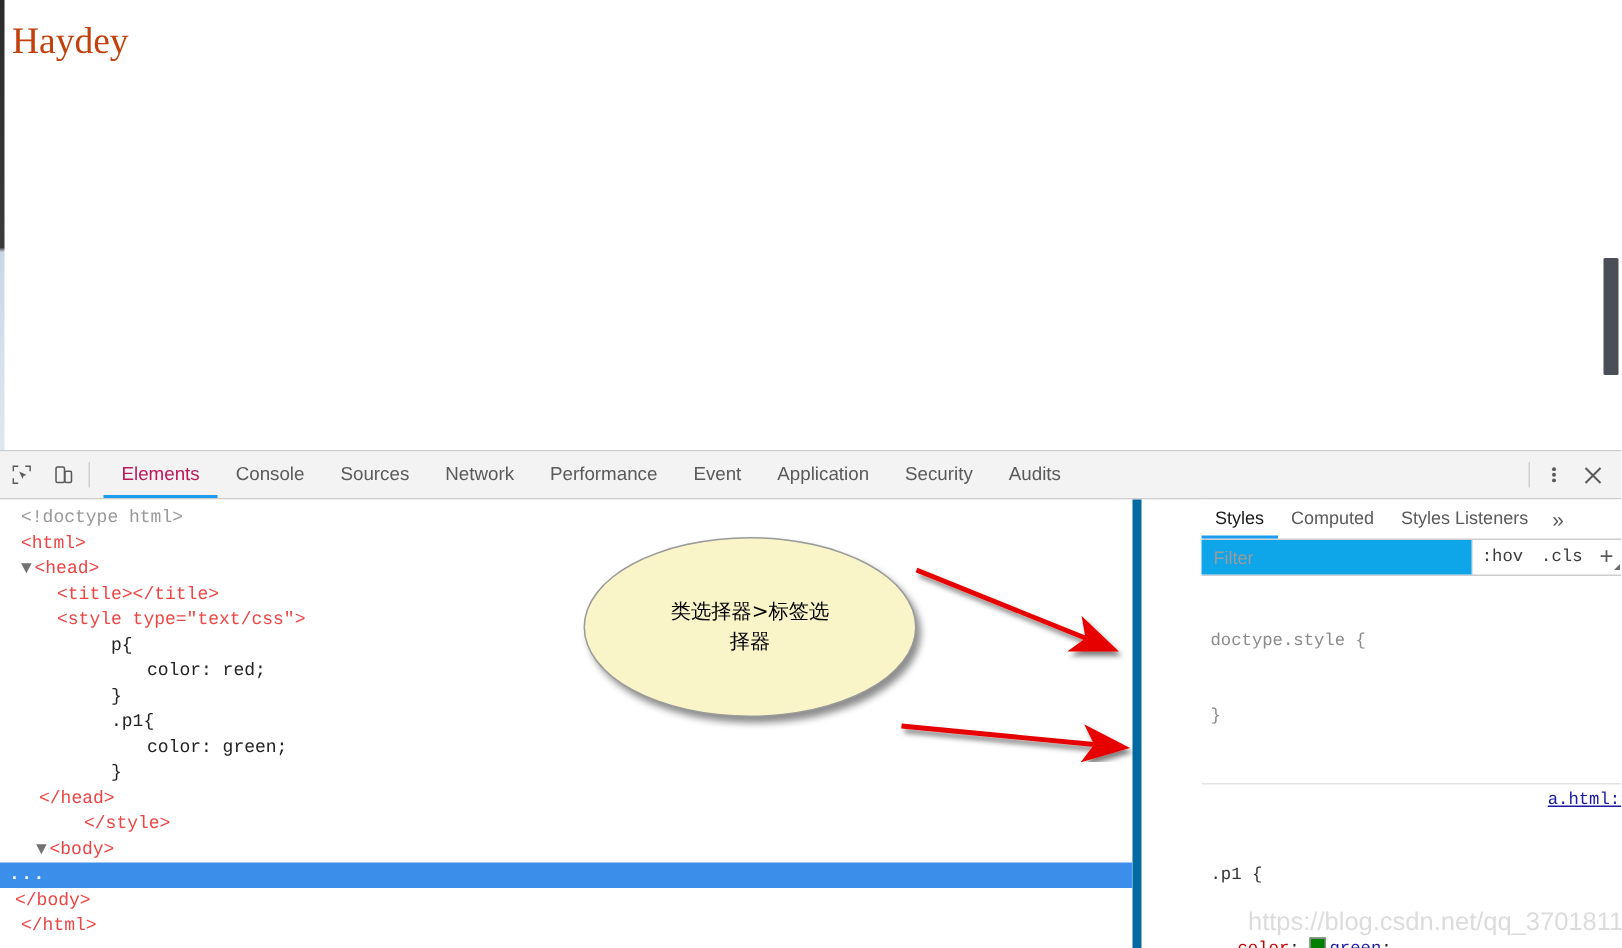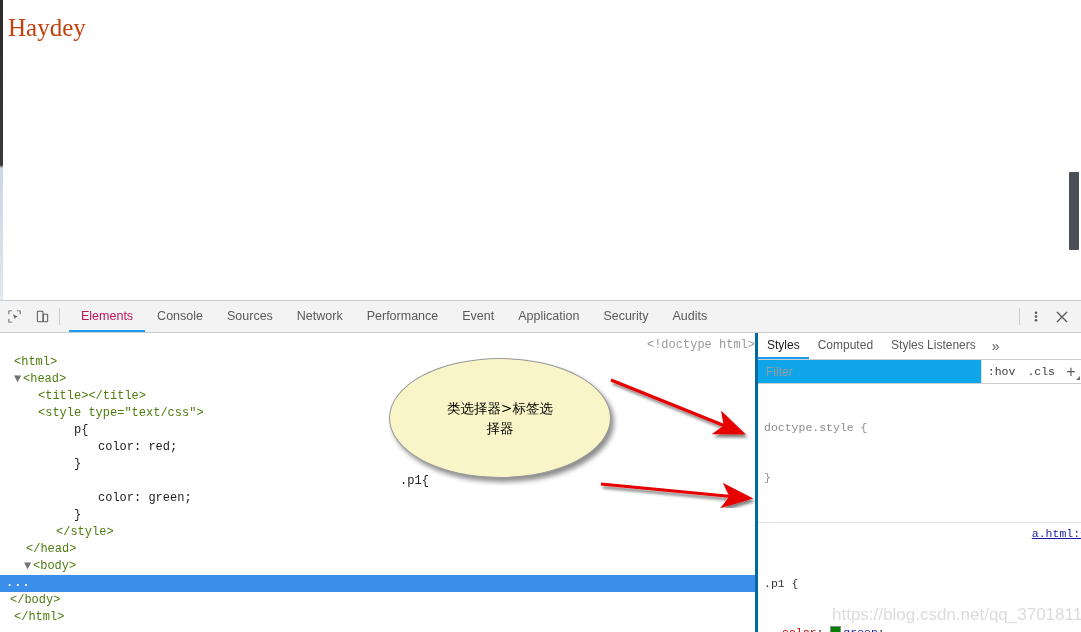--- a/index.html
+++ b/index.html
@@ -140,45 +140,46 @@
     padding-left: 10px;
   }
   .dom-line.sel {
     background: #3b8eea;
     color: #ffffff;
   }
   .dom-line.sel .tag,
   .dom-line.sel .attrn,
   .dom-line.sel .attrv,
   .dom-line.sel .txt { color: #ffffff; }
-  .tag { color: #4d7c0f; }
+  .tag { color: #ef4444; }
   .txt { color: #222222; }
   .cmt { color: #999999; }
   .punc { color: #222222; }
   .tri {
     display: inline-block;
     width: 9px;
     color: #727272;
   }
   .dots {
     position: absolute;
     left: 6px; top: 0;
     color: #ffffff;
     letter-spacing: 1px;
     font-weight: bold;
   }
 
   
   .styles-pane {
     position: relative;
     width: 326px;
-    border-left: 3px solid #0369a1;
+    border-left: 6px solid #0369a1;
     background: #ffffff;
     box-sizing: border-box;
     overflow: hidden;
+    padding-left: 40px;
   }
   .sp-tabs {
     height: 26px;
     display: flex;
     align-items: stretch;
     border-bottom: 1px solid #cdcdcd;
     background: #ffffff;
   }
   .sp-tab {
     padding: 0 9px;
@@ -367,33 +368,33 @@
           <svg width="12" height="12" viewBox="0 0 12 12">
             <path d="M1 1 L11 11 M11 1 L1 11" stroke="#5a5a5a" stroke-width="1.4" fill="none"></path>
           </svg>
         </div>
       </div>
     </div>
 
     <div class="dt-body">
 
       <div class="dom-pane">
-        <div class="dom-line" style="padding-left:14px;text-align:right;"><span class="cmt">&lt;!doctype html&gt;</span></div>
+        <div class="dom-line" style="padding-left:14px;"><span class="cmt">&lt;!doctype html&gt;</span></div>
         <div class="dom-line" style="padding-left:14px;"><span class="tag">&lt;html&gt;</span></div>
         <div class="dom-line" style="padding-left:14px;"><span class="tri">▼</span><span class="tag">&lt;head&gt;</span></div>
         <div class="dom-line" style="padding-left:38px;"><span class="tag">&lt;title&gt;&lt;/title&gt;</span></div>
         <div class="dom-line" style="padding-left:38px;"><span class="tag">&lt;style type="text/css"&gt;</span></div>
         <div class="dom-line" style="padding-left:74px;"><span class="txt">p{</span></div>
         <div class="dom-line" style="padding-left:98px;"><span class="txt">color: red;</span></div>
         <div class="dom-line" style="padding-left:74px;"><span class="txt">}</span></div>
-        <div class="dom-line" style="padding-left:74px;text-align:center;"><span class="txt">.p1{</span></div>
+        <div class="dom-line" style="padding-left:74px;"><span class="txt">.p1{</span></div>
         <div class="dom-line" style="padding-left:98px;"><span class="txt">color: green;</span></div>
         <div class="dom-line" style="padding-left:74px;"><span class="txt">}</span></div>
+        <div class="dom-line" style="padding-left:26px;"><span class="tag">&lt;/head&gt;</span></div>
         <div class="dom-line" style="padding-left:56px;"><span class="tag">&lt;/style&gt;</span></div>
-        <div class="dom-line" style="padding-left:26px;"><span class="tag">&lt;/head&gt;</span></div>
         <div class="dom-line" style="padding-left:24px;"><span class="tri">▼</span><span class="tag">&lt;body&gt;</span></div>
         <div class="dom-line sel" style="padding-left:38px;">
           <span class="dots">...</span><span class="tag">&lt;p class="p1"&gt;Haydey&lt;/p&gt; == $0</span>
         </div>
         <div class="dom-line" style="padding-left:10px;"><span class="tag">&lt;/body&gt;</span></div>
         <div class="dom-line" style="padding-left:14px;"><span class="tag">&lt;/html&gt;</span></div>
       </div>
 
       <div class="styles-pane">
 

